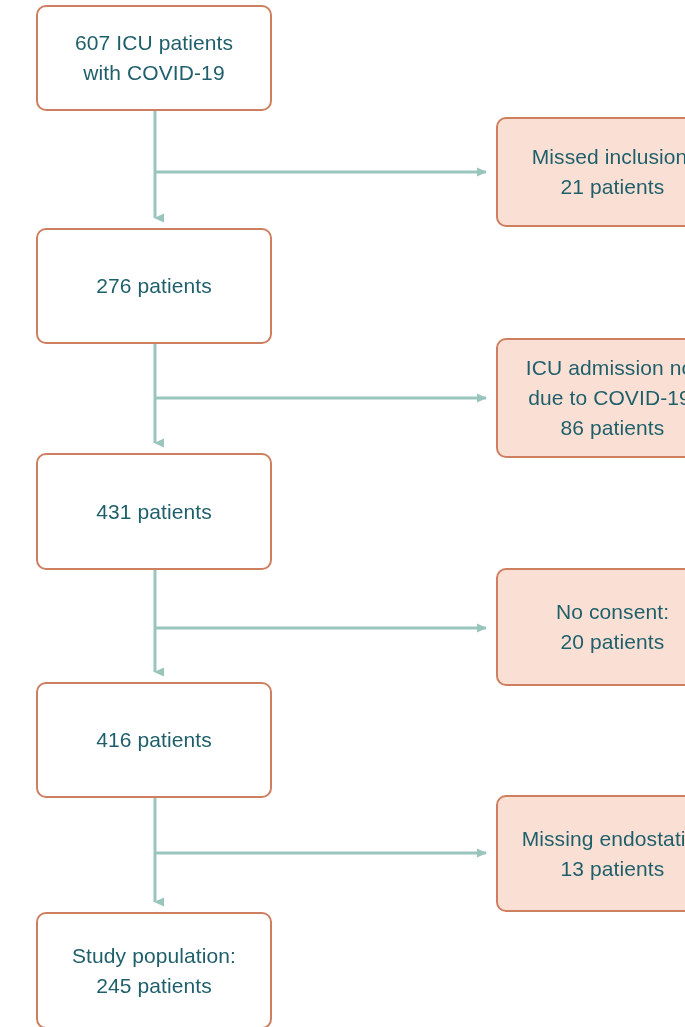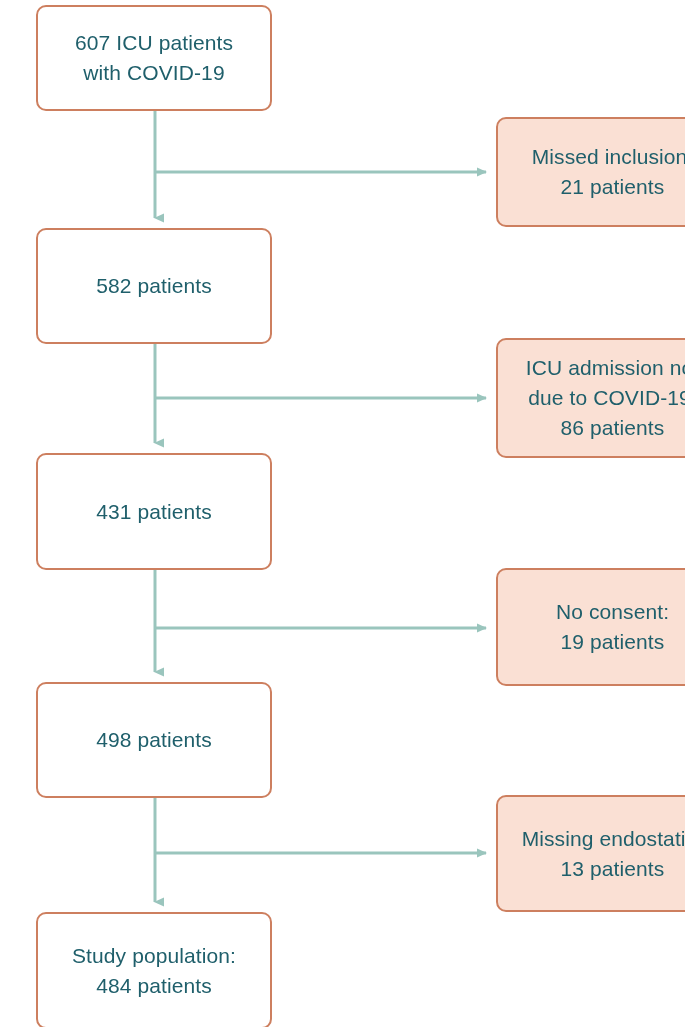--- a/index.html
+++ b/index.html
@@ -107,44 +107,44 @@
     <g>
       <line x1="114" y1="853" x2="446" y2="853" stroke="#9ac5bd" stroke-width="3" marker-end="url(#arrowRight)"></line>
     </g>
   </svg>
 
   <div class="node primary n1">
     <span class="node-label">607 ICU patients
 with COVID-19</span>
   </div>
   <div class="node primary n2">
-    <span class="node-label">582 patients</span>
+    <span class="node-label">276 patients</span>
   </div>
   <div class="node primary n3">
     <span class="node-label">431 patients</span>
   </div>
   <div class="node primary n4">
-    <span class="node-label">498 patients</span>
+    <span class="node-label">416 patients</span>
   </div>
   <div class="node primary n5">
     <span class="node-label">Study population:
-484 patients</span>
+245 patients</span>
   </div>
 
   <div class="node exclusion e1">
     <span class="node-label">Missed inclusion:
 21 patients</span>
   </div>
   <div class="node exclusion e2">
     <span class="node-label">ICU admission not
 due to COVID-19:
 86 patients</span>
   </div>
   <div class="node exclusion e3">
     <span class="node-label">No consent:
-19 patients</span>
+20 patients</span>
   </div>
   <div class="node exclusion e4">
     <span class="node-label">Missing endostatin:
 13 patients</span>
   </div>
 
 </div>
 
 </body></html>

